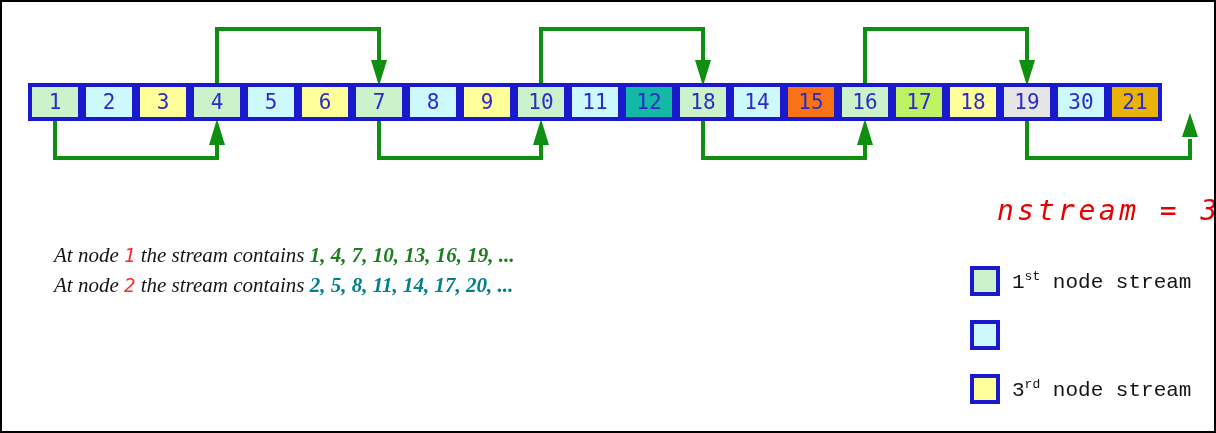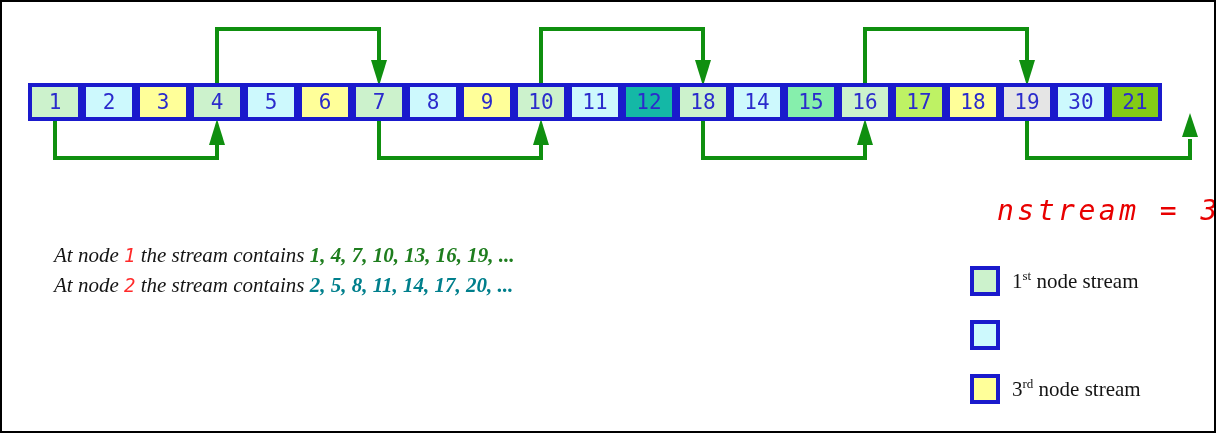--- a/index.html
+++ b/index.html
@@ -42,21 +42,21 @@
   .sentences p{margin:0;line-height:30px;white-space:nowrap;}
   .node-ref{
     font-family:"DejaVu Sans Mono", monospace;
     font-size:19px;
     color:#ff2a2a;
   }
   .vals{font-weight:bold;}
   .legend{position:absolute;left:968px;top:264px;}
   .legend-item{
     position:absolute;left:0;
-    display:flex;align-items:center;
+    display:flex;align-items:center;font-family:Liberation Mono, monospace;
   }
   .swatch{
     width:30px;height:30px;
     box-sizing:border-box;
     border:4px solid #1a1acc;
     margin-right:12px;
     flex:none;
   }
   .legend-label{font-size:21px;color:#141414;white-space:nowrap;}
   .legend-label sup{font-size:13px;}
@@ -89,27 +89,27 @@
       <div class="cell" style="background: rgb(205, 249, 253);">5</div>
       <div class="cell" style="background: rgb(255, 255, 153);">6</div>
       <div class="cell" style="background: rgb(204, 242, 204);">7</div>
       <div class="cell" style="background: rgb(205, 249, 253);">8</div>
       <div class="cell" style="background: rgb(255, 255, 153);">9</div>
       <div class="cell" style="background: rgb(204, 242, 204);">10</div>
       <div class="cell" style="background: rgb(205, 249, 253);">11</div>
       <div class="cell" style="background: #14b8a6;">12</div>
       <div class="cell" style="background: rgb(204, 242, 204);">18</div>
       <div class="cell" style="background: rgb(205, 249, 253);">14</div>
-      <div class="cell" style="background: #86efac;">15</div>
+      <div class="cell" style="background: #f97316;">15</div>
       <div class="cell" style="background: rgb(204, 242, 204);">16</div>
       <div class="cell" style="background: #bef264;">17</div>
       <div class="cell" style="background: rgb(255, 255, 153);">18</div>
       <div class="cell" style="background: #e5e5e5;">19</div>
       <div class="cell" style="background: rgb(205, 249, 253);">30</div>
-      <div class="cell" style="background: #84cc16;">21</div>
+      <div class="cell" style="background: #eab308;">21</div>
     </div>
   <div class="nstream-label">nstream = 3</div>
   <div class="sentences">
       <p><span>At node</span> <span class="node-ref">1</span> <span>the stream contains</span> <span class="vals" style="color: rgb(30, 125, 30);">1, 4, 7, 10, 13, 16, 19, ...</span></p>
       <p><span>At node</span> <span class="node-ref">2</span> <span>the stream contains</span> <span class="vals" style="color: rgb(0, 127, 140);">2, 5, 8, 11, 14, 17, 20, ...</span></p>
     </div>
   <div class="legend">
       <div class="legend-item" style="top: 0px;">
         <div class="swatch" style="background: rgb(204, 242, 204);"></div>
         <span class="legend-label"><span>1</span><sup>st</sup><span> node stream</span></span>

